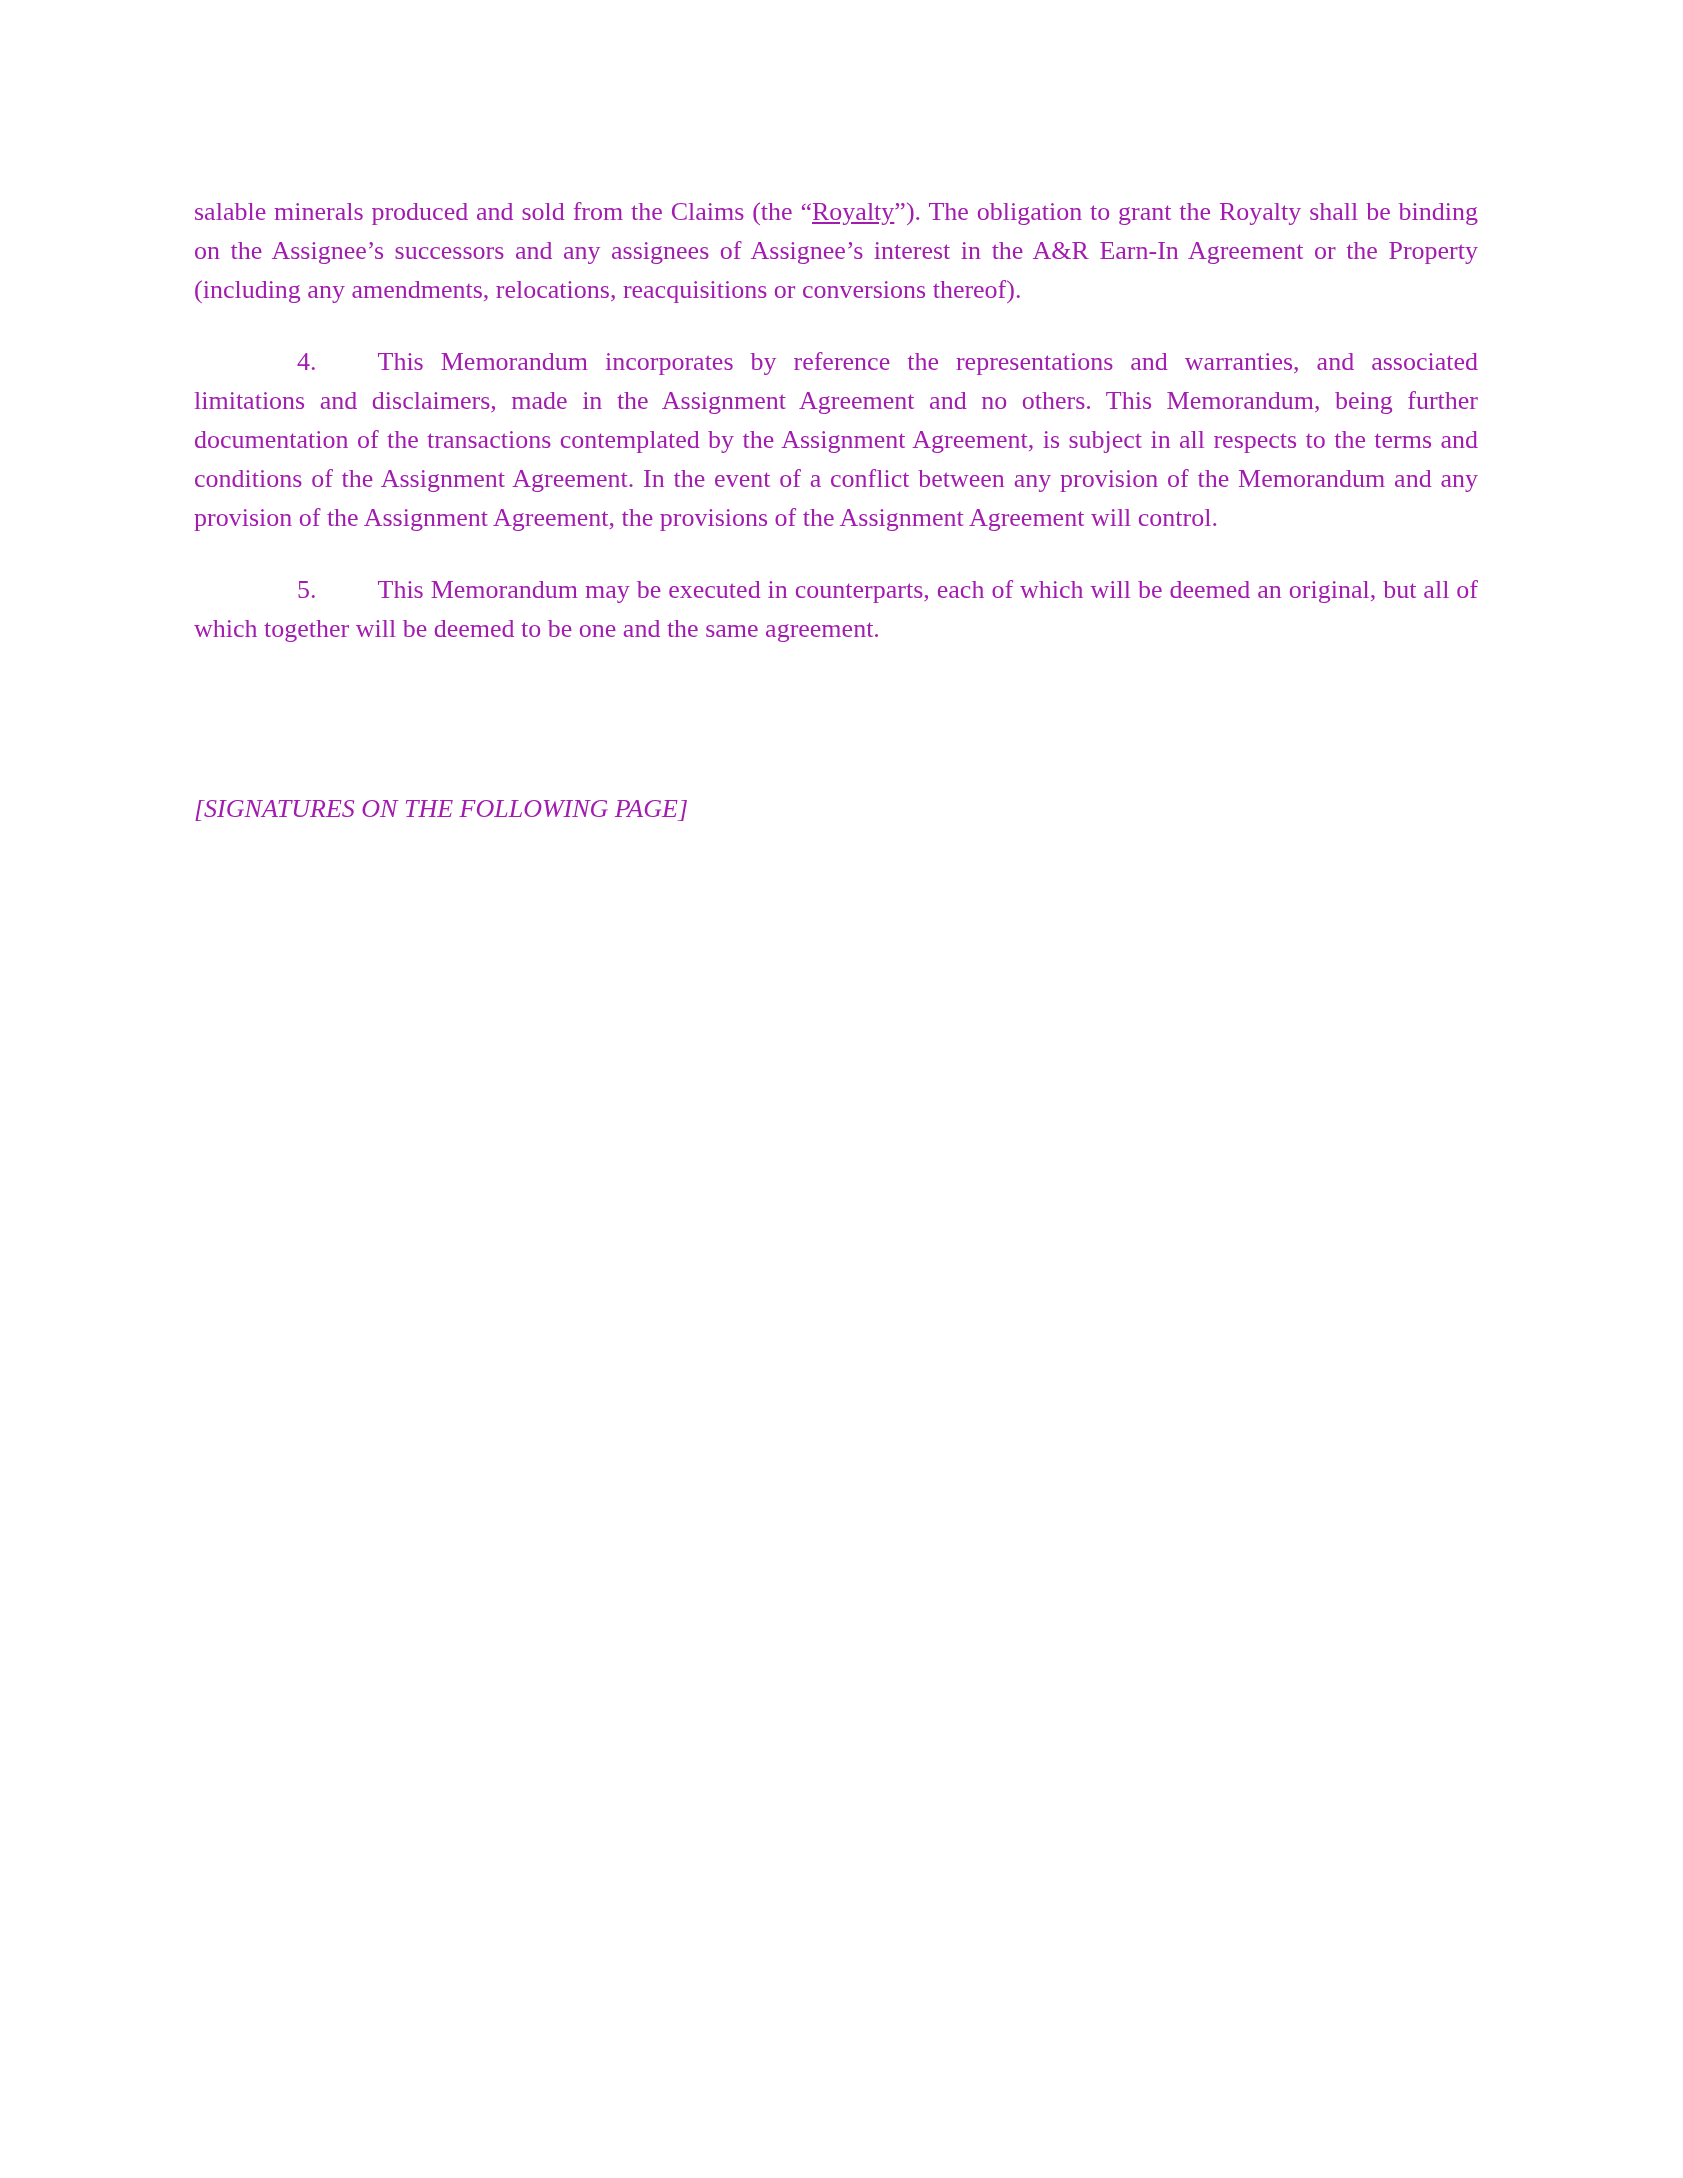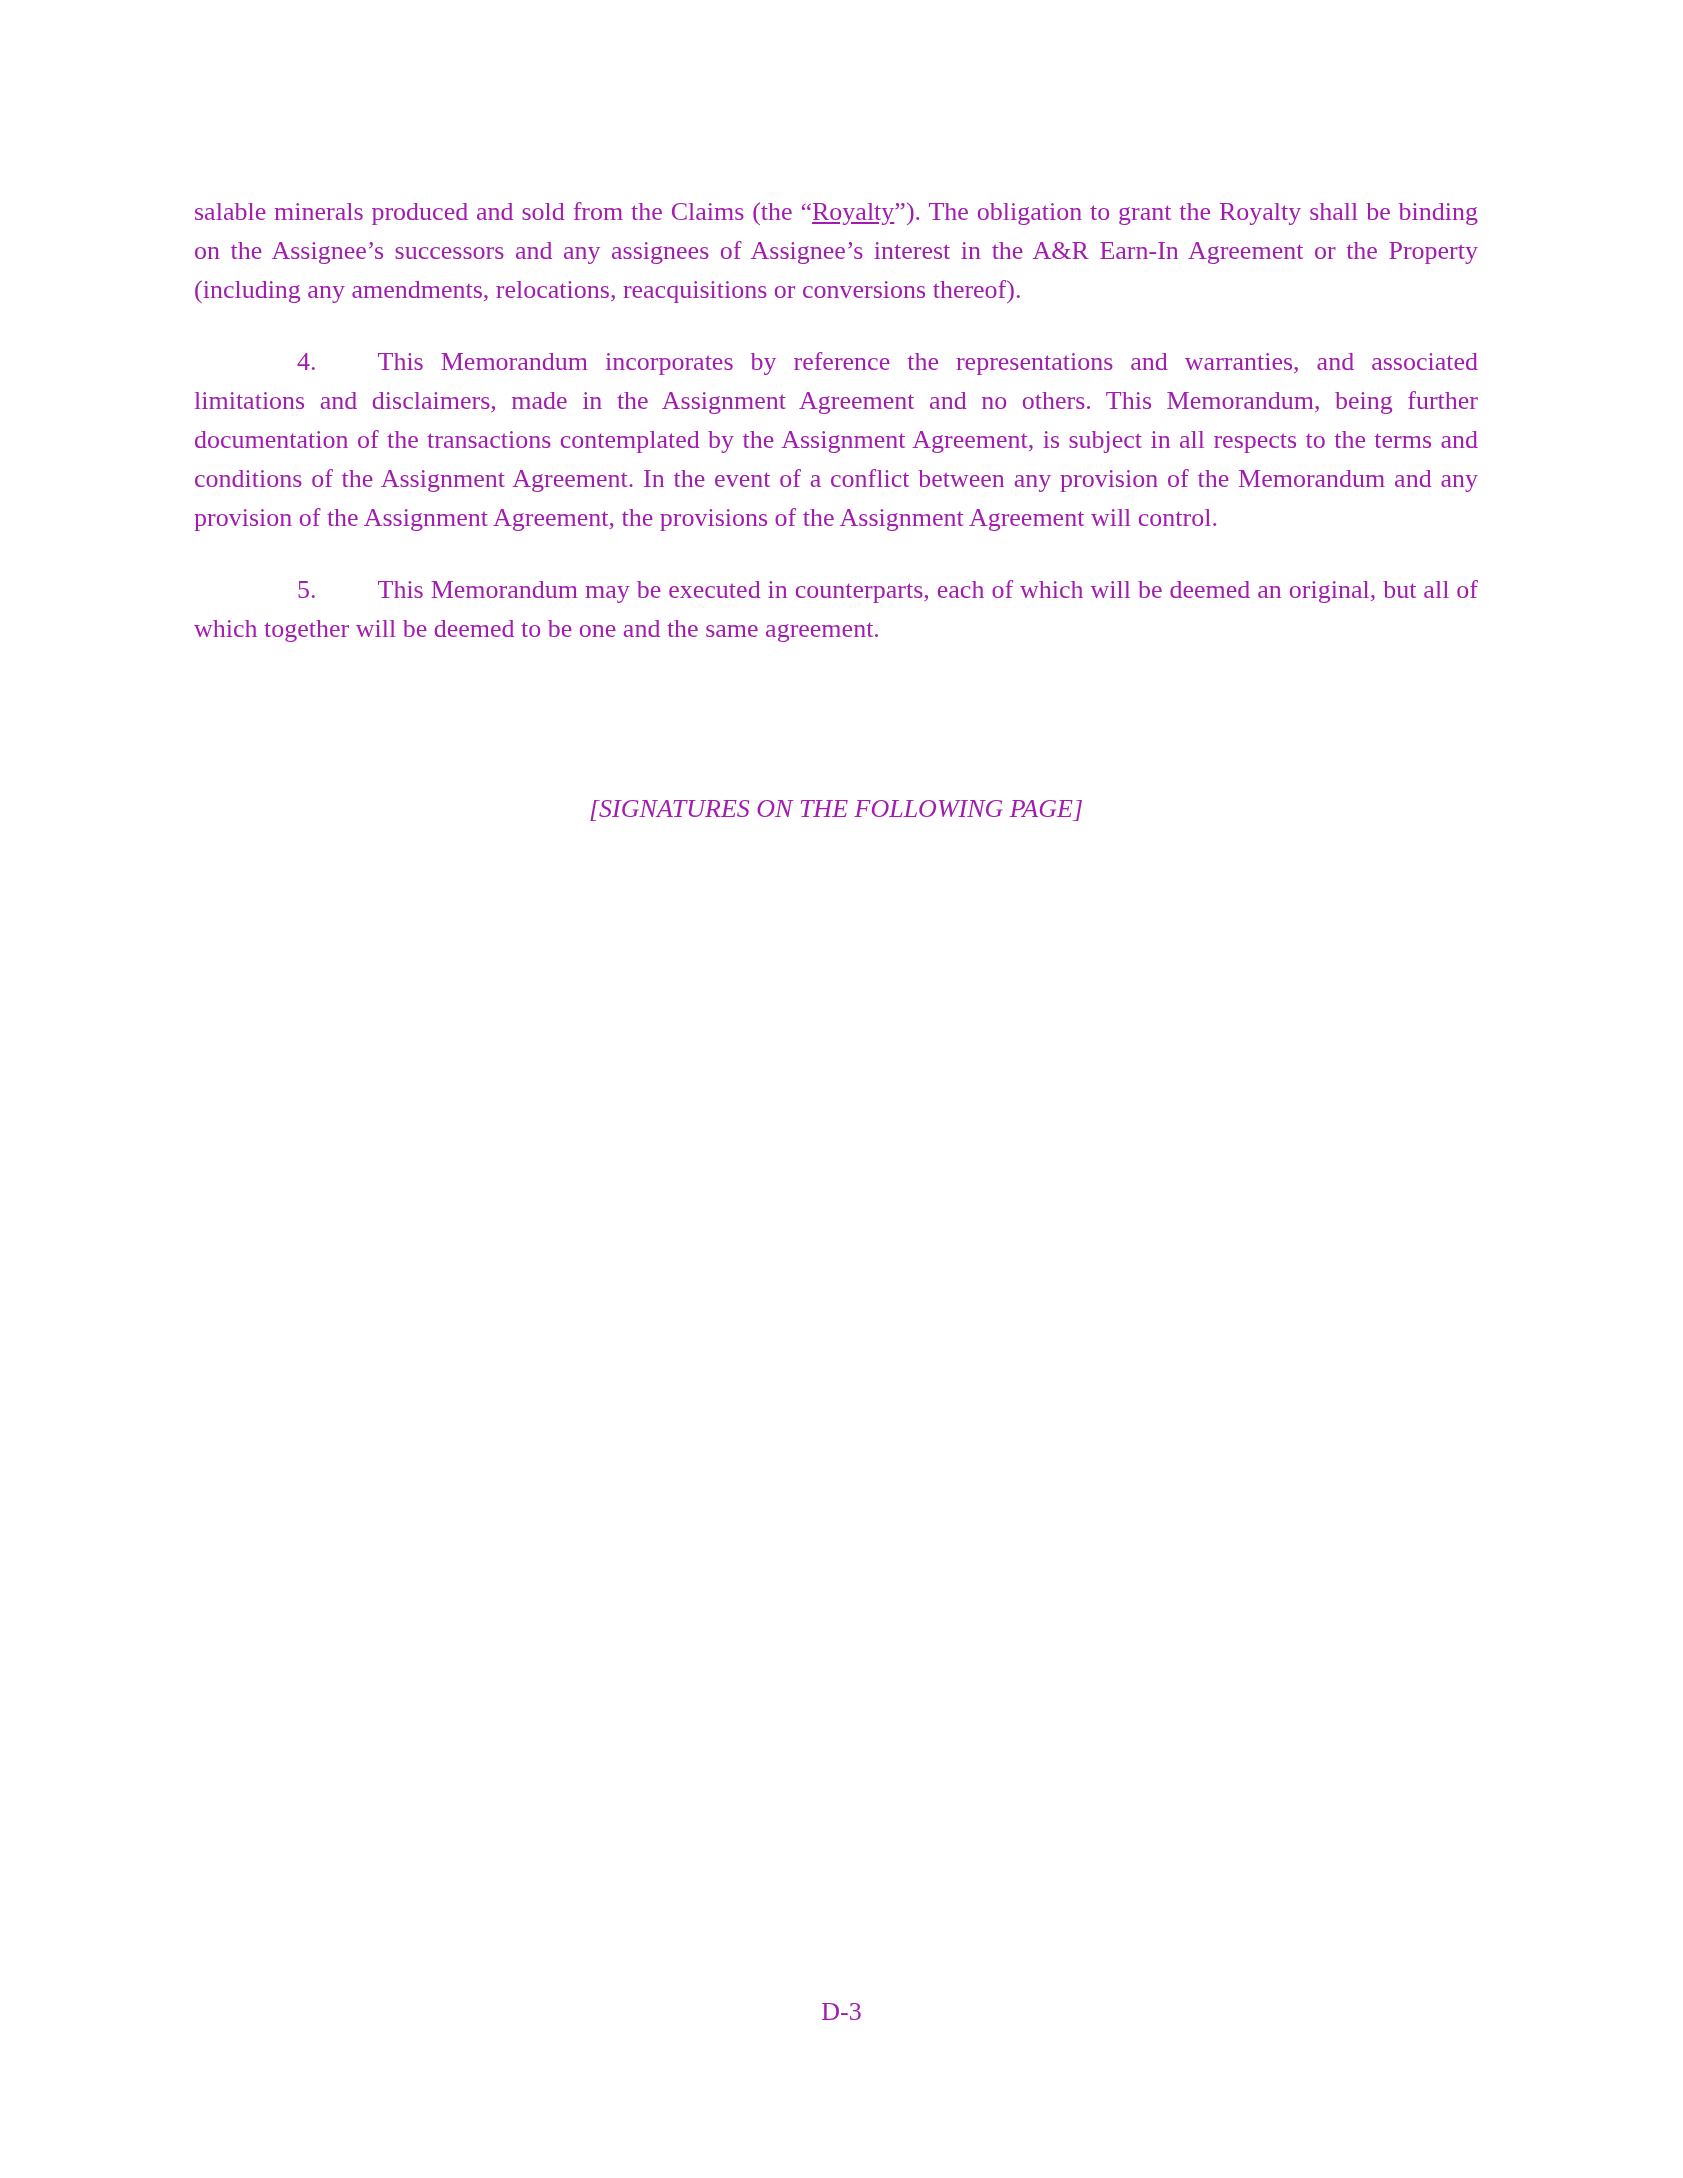--- a/index.html
+++ b/index.html
@@ -40,21 +40,20 @@
     width: 61px;
   }
   .u {
     text-decoration: underline;
   }
   .sig-note {
     position: absolute;
     left: 194px;
     top: 789px;
     width: 1284px;
-    text-align: center;
     font-size: 26px;
     font-style: italic;
     line-height: 39px;
   }
   .page-number {
     position: absolute;
     left: 0;
     top: 1997px;
     width: 1683px;
     text-align: center;
@@ -71,16 +70,15 @@
     <p class="body-par"><span>salable minerals produced and sold from the Claims (the “</span><span class="u">Royalty</span><span>”).  The obligation to grant the Royalty shall be binding on the Assignee’s successors and any assignees of Assignee’s interest in the A&amp;R Earn-In Agreement or the Property (including any amendments, relocations, reacquisitions or conversions thereof).</span></p>
 
     <p class="body-par indented"><span>4.</span><span class="numgap"></span><span>This Memorandum incorporates by reference the representations and warranties, and associated limitations and disclaimers, made in the Assignment Agreement and no others.  This Memorandum, being further documentation of the transactions contemplated by the Assignment Agreement, is subject in all respects to the terms and conditions of the Assignment Agreement.  In the event of a conflict between any provision of the Memorandum and any provision of the Assignment Agreement, the provisions of the Assignment Agreement will control.</span></p>
 
     <p class="body-par indented last"><span>5.</span><span class="numgap"></span><span>This Memorandum may be executed in counterparts, each of which will be deemed an original, but all of which together will be deemed to be one and the same agreement.</span></p>
 
   </div>
 
   <div class="sig-note">[SIGNATURES ON THE FOLLOWING PAGE]</div>
 
-  <div class="page-number">D-3</div>
 
 </div>
 
 
 </body></html>

